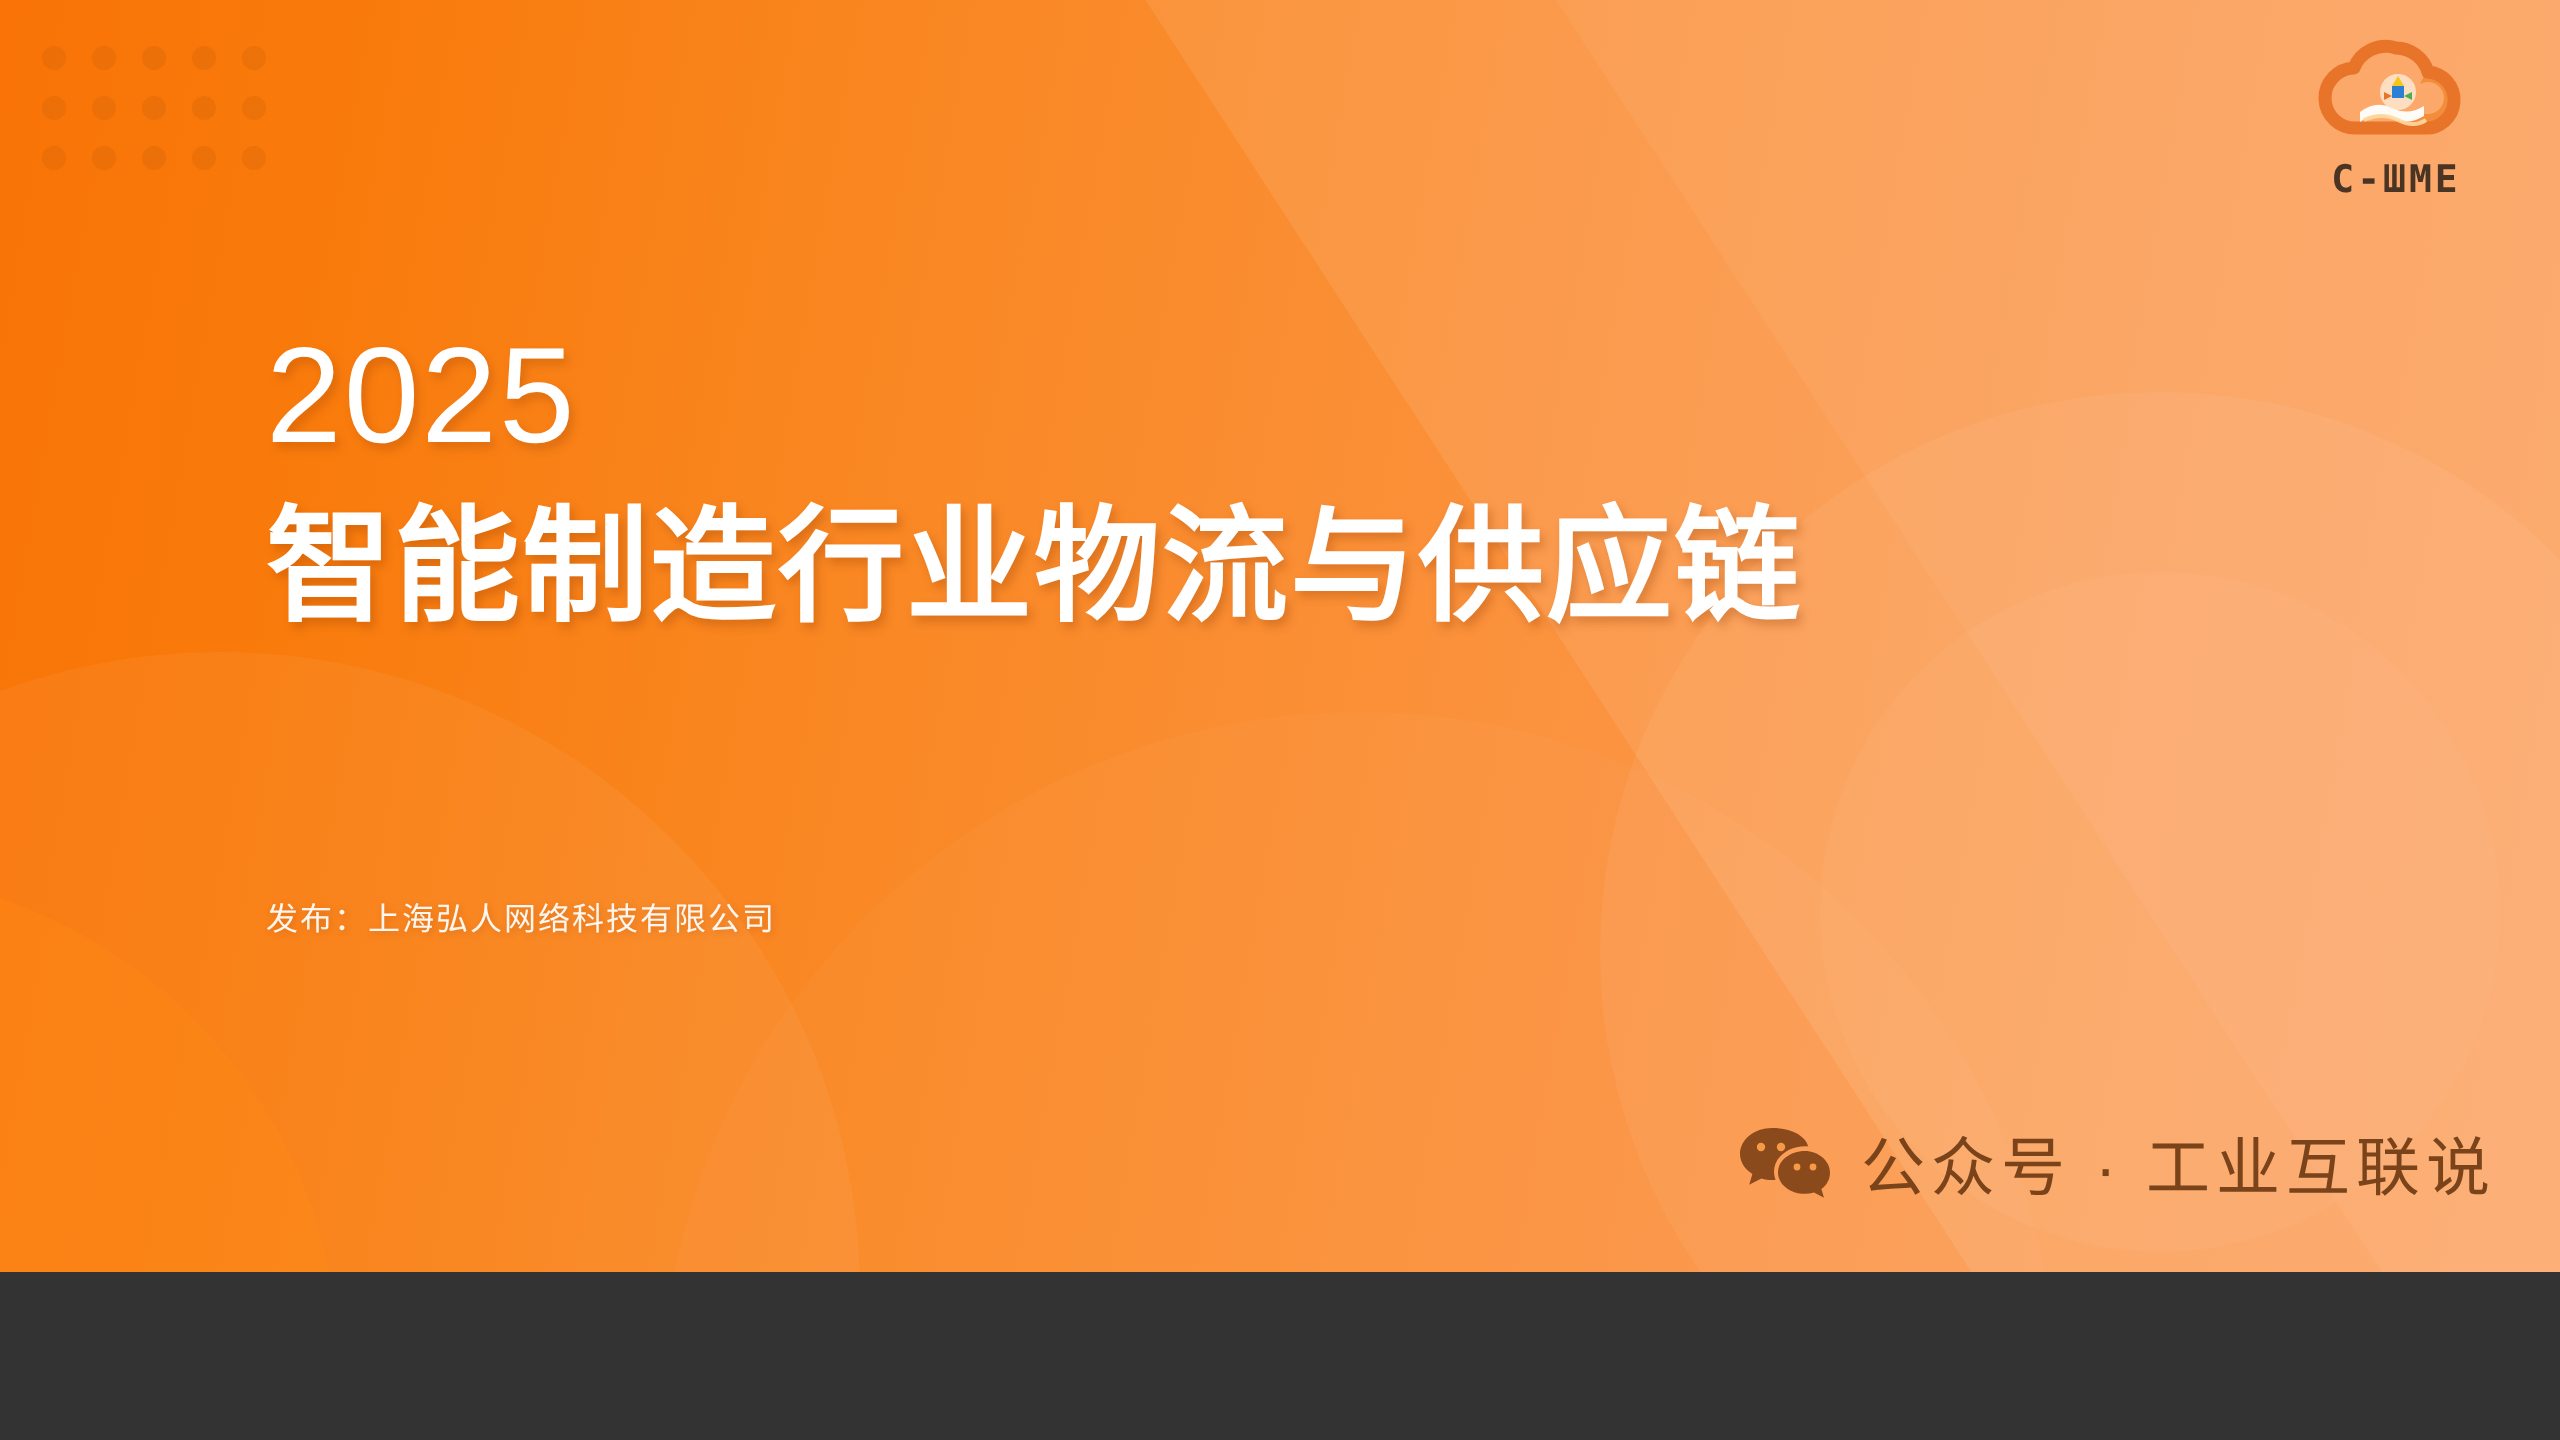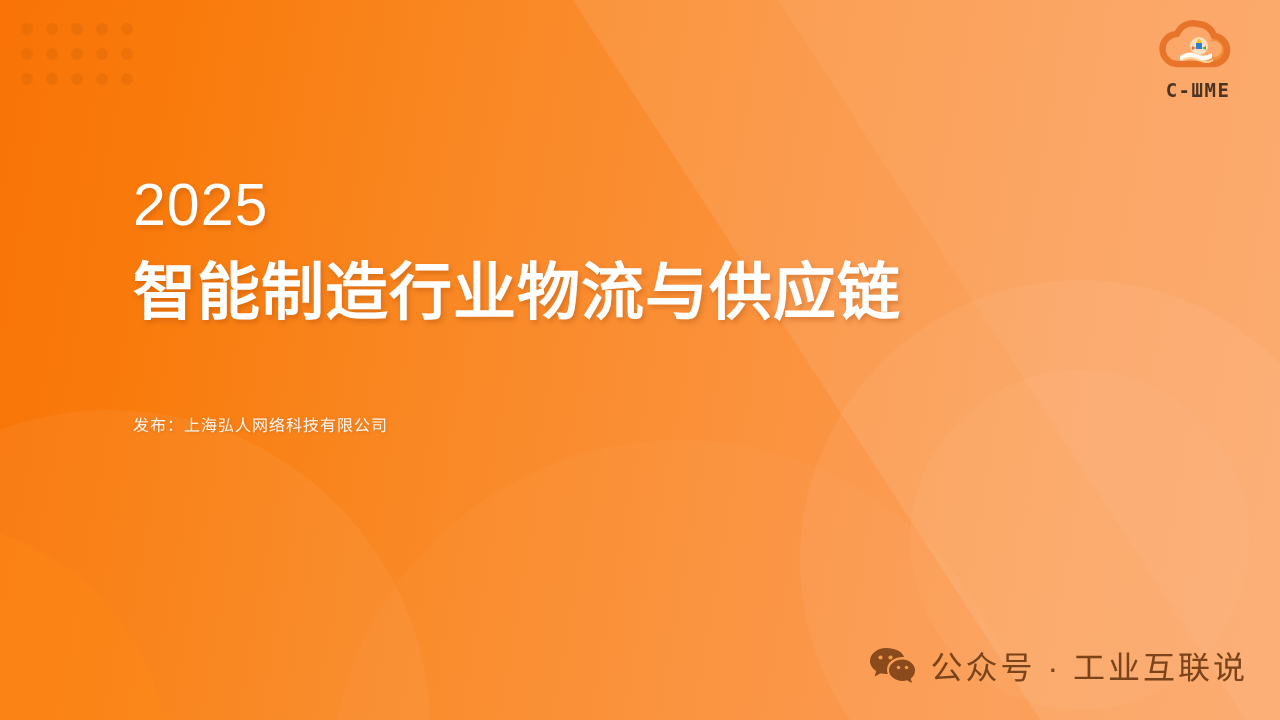--- a/index.html
+++ b/index.html
@@ -4,21 +4,21 @@
 <title>Whitepaper Cover</title>
 <style>
   html, body {
     margin: 0;
     padding: 0;
     background: #333;
   }
   .slide {
     position: relative;
     width: 1280px;
-    height: 720px;
+    height: 636px;
     overflow: hidden;
     font-family: "Liberation Sans", "DejaVu Sans", sans-serif;
     background: linear-gradient(100deg,
         #F97306 0%,
         #F97B0C 14%,
         #F9851E 30%,
         #FA8C2E 45%,
         #FB9340 62%,
         #FB9A50 80%,
         #FCA05C 100%);
@@ -139,40 +139,41 @@
   }
 
   
   .content {
     position: absolute;
     left: 133px;
     top: 160px;
     width: 960px;
   }
   .year {
-    font-size: 59px;
+    font-size: 68px;
     line-height: 1.0;
     font-weight: 300;
     color: #FFFFFF;
     letter-spacing: 1px;
     text-shadow: 2px 3px 5px rgba(150,60,0,0.28);
-    margin: 16px 0 14px 0;
+    margin: 4px 0 14px 0;
   }
   .title-line {
     font-size: 63px;
     line-height: 1.38;
     font-weight: 700;
     color: #FFFFFF;
     letter-spacing: 1px;
     text-shadow: 2px 3px 5px rgba(150,60,0,0.30);
     margin: 0;
     white-space: nowrap;
+    font-family: Liberation Mono, monospace;
   }
   .publisher {
-    margin-top: 76px;
+    margin-top: 113px;
     font-size: 16px;
     font-weight: 400;
     color: rgba(255,255,255,0.93);
     letter-spacing: 1px;
     text-shadow: 1px 1px 3px rgba(150,60,0,0.25);
   }
 
   
   .wechat-bar {
     position: absolute;

